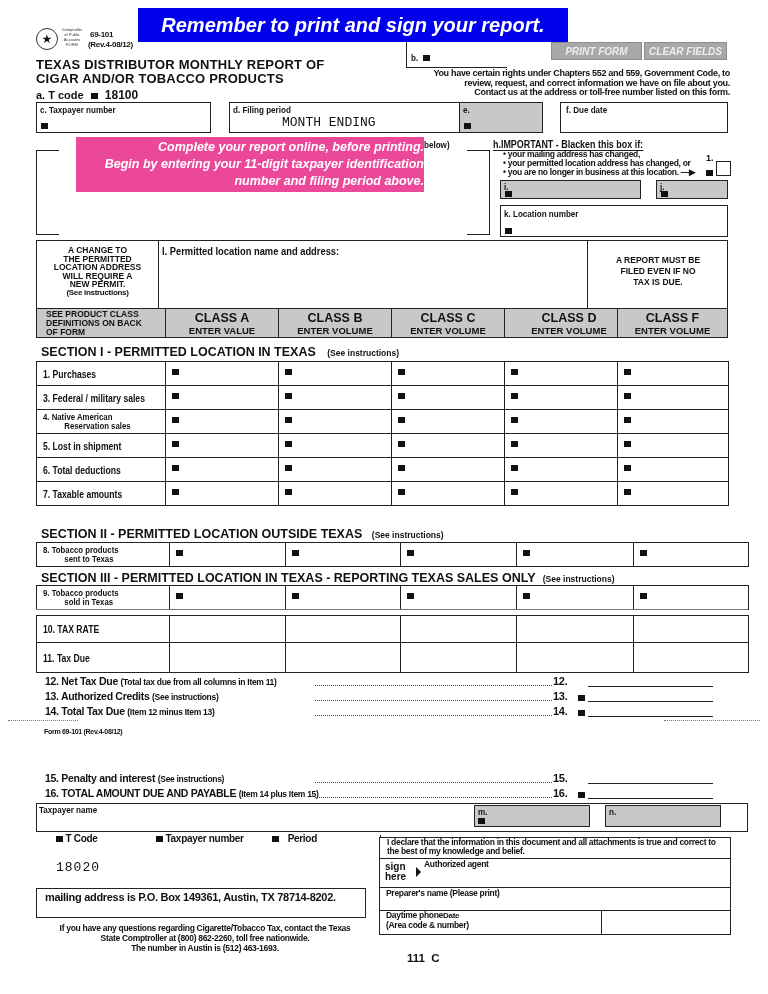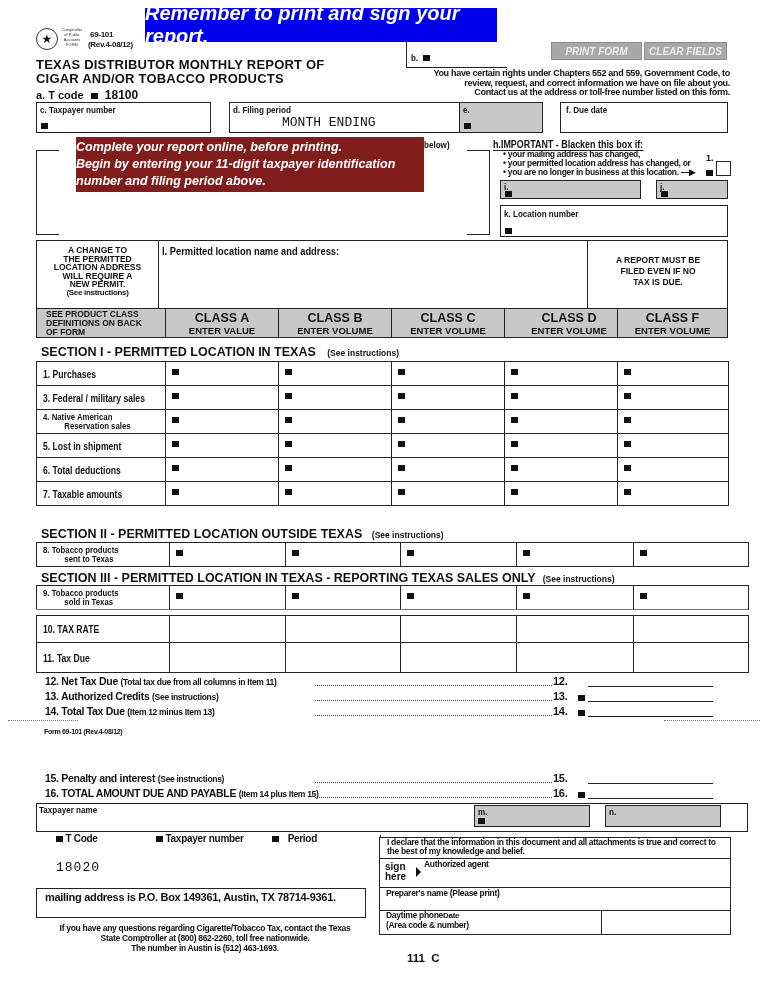--- a/index.html
+++ b/index.html
@@ -3,22 +3,22 @@
 <meta charset="utf-8">
 <style>
   html, body { margin:0; padding:0; background:#ffffff; }
   body { width:768px; height:994px; position:relative; overflow:hidden; font-family:"Liberation Sans", sans-serif; color:#111; }
   .abs { position:absolute; }
   .cond { font-family:"Liberation Sans Narrow","Liberation Sans", sans-serif; letter-spacing:-0.3px; }
   .sq { display:inline-block; width:7px; height:6px; background:#111; vertical-align:middle; }
   .box { position:absolute; border:1.5px solid #222; box-sizing:border-box; background:#fff; }
   .grey { background:#c8c8c8; }
   .lbl { font-size:9.5px; font-weight:bold; transform:scaleX(0.85); transform-origin:left top; white-space:nowrap; }
-  .banner-top { left:145px; top:8px; width:352px; height:34px; background:#0000ee; color:#fff; font-style:italic; font-weight:bold; font-size:20px; display:flex; align-items:center; justify-content:center; }
-  .banner-mid { left:76px; top:137px; width:348px; height:55px; background:#7f1d1d; color:#fff; font-style:italic; font-weight:bold; font-size:12.5px; text-align:left; line-height:17px; display:flex; flex-direction:column; justify-content:center; }
+  .banner-top { left:138px; top:8px; width:430px; height:34px; background:#0000ee; color:#fff; font-style:italic; font-weight:bold; font-size:20px; display:flex; align-items:center; justify-content:center; }
+  .banner-mid { left:76px; top:137px; width:348px; height:55px; background:#ec4899; color:#fff; font-style:italic; font-weight:bold; font-size:12.5px; text-align:right; line-height:17px; display:flex; flex-direction:column; justify-content:center; }
   .btn { position:absolute; top:42px; height:18px; background:#a8a8a8; border:1px solid #8c8c8c; color:#eeeeee; font-style:italic; font-weight:bold; font-size:10px; display:flex; align-items:center; justify-content:center; box-sizing:border-box; }
   table.grid { position:absolute; border-collapse:collapse; table-layout:fixed;padding-left:12px; }
   table.grid td { border:1.2px solid #222; padding:0; height:21px; vertical-align:bottom; box-sizing:border-box; }
   table.grid td.rl { font-size:10.5px; font-weight:bold; padding-left:6px; white-space:nowrap; vertical-align:middle; }
   .rlt { display:inline-block; transform:scaleX(0.82); transform-origin:left center; }
   .cell-sq { padding-left:6px !important; padding-bottom:5px !important; }
   .sect { font-size:12.5px; font-weight:bold; white-space:nowrap; }
   .sect small { font-size:8.5px; font-weight:bold; }
   .cls-head { position:absolute; top:308px; height:30px; background:#c8c8c8; border:1.2px solid #222; box-sizing:border-box; text-align:center; font-weight:bold; }
   .cls-head .t { font-size:12.5px; line-height:14px; margin-top:2px; }
@@ -349,21 +349,21 @@
   <span style="margin-right:56px;">T Code</span>
   <span class="sq"></span>
   <span style="margin-right:26px;">Taxpayer number</span>
   <span class="sq"></span>
   <span style="margin-left:6px;">Period</span>
 </div>
 <div class="abs" style="left:56px;top:860px;font-family:'Liberation Mono', monospace;font-size:13px;letter-spacing:1px;">18020</div>
 <div class="abs" style="left:380px;top:835px;height:95px;border-left:1.2px solid #222;"></div>
 
 <div class="box" style="left:36px;top:888px;width:330px;height:30px;padding:2px 8px;font-size:11px;font-weight:bold;line-height:12px;">
-  <div class="cond">mailing address is P.O. Box 149361, Austin, TX 78714-9361.</div>
+  <div class="cond">mailing address is P.O. Box 149361, Austin, TX 78714-8202.</div>
 </div>
 <div class="abs cond" style="left:40px;top:923px;width:330px;text-align:center;font-size:8.5px;font-weight:bold;line-height:10px;">
   <div>If you have any questions regarding Cigarette/Tobacco Tax, contact the Texas</div>
   <div>State Comptroller at (800) 862-2260, toll free nationwide.</div>
   <div>The number in Austin is (512) 463-1693.</div>
 </div>
 
 <div class="box" style="left:379px;top:837px;width:352px;height:98px;"></div>
 <div class="abs cond" style="left:387px;top:838px;width:340px;font-size:8.5px;font-weight:bold;line-height:9px;">I declare that the information in this document and all attachments is true and correct to the best of my knowledge and belief.</div>
 <div class="abs" style="left:379px;top:858px;width:352px;border-top:1.2px solid #222;"></div>

